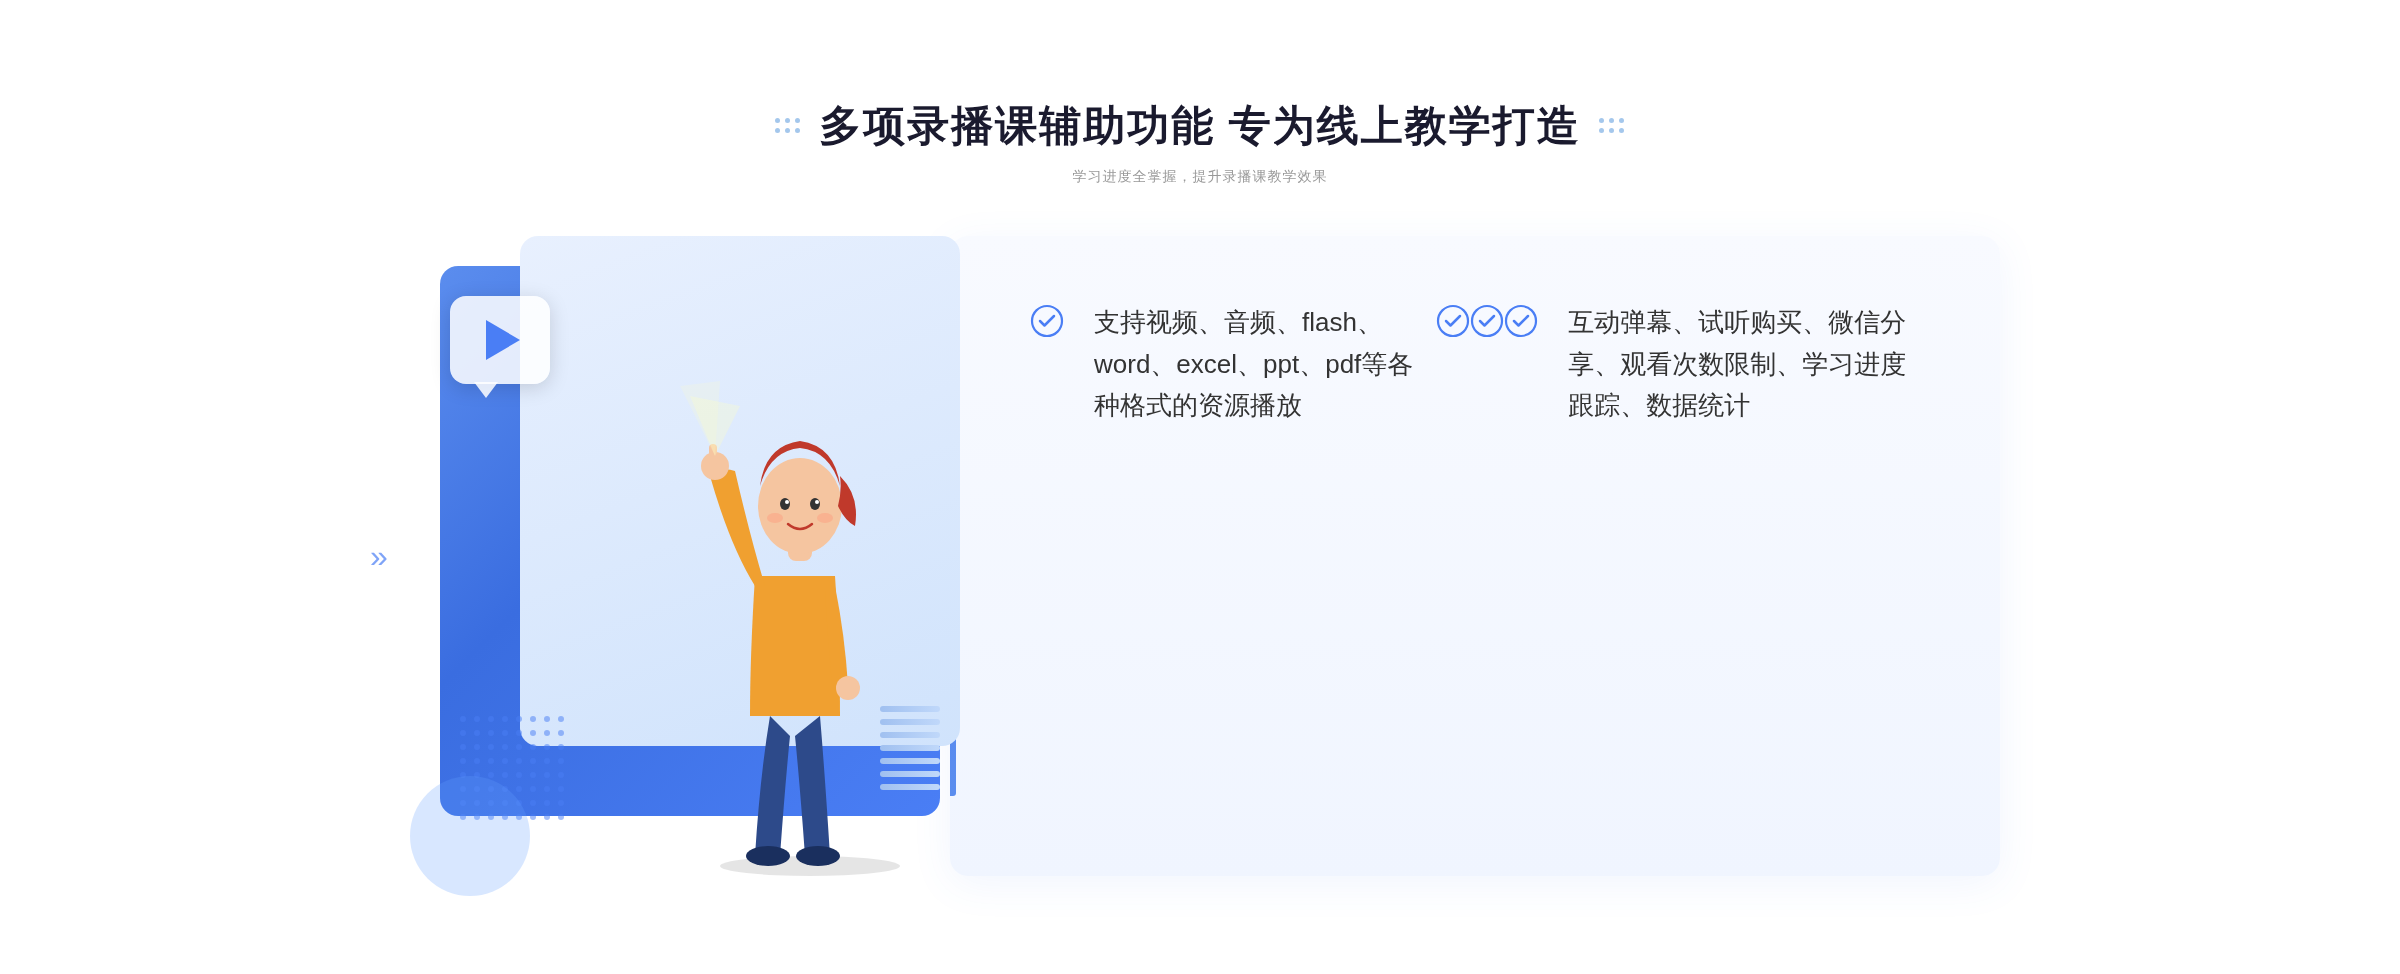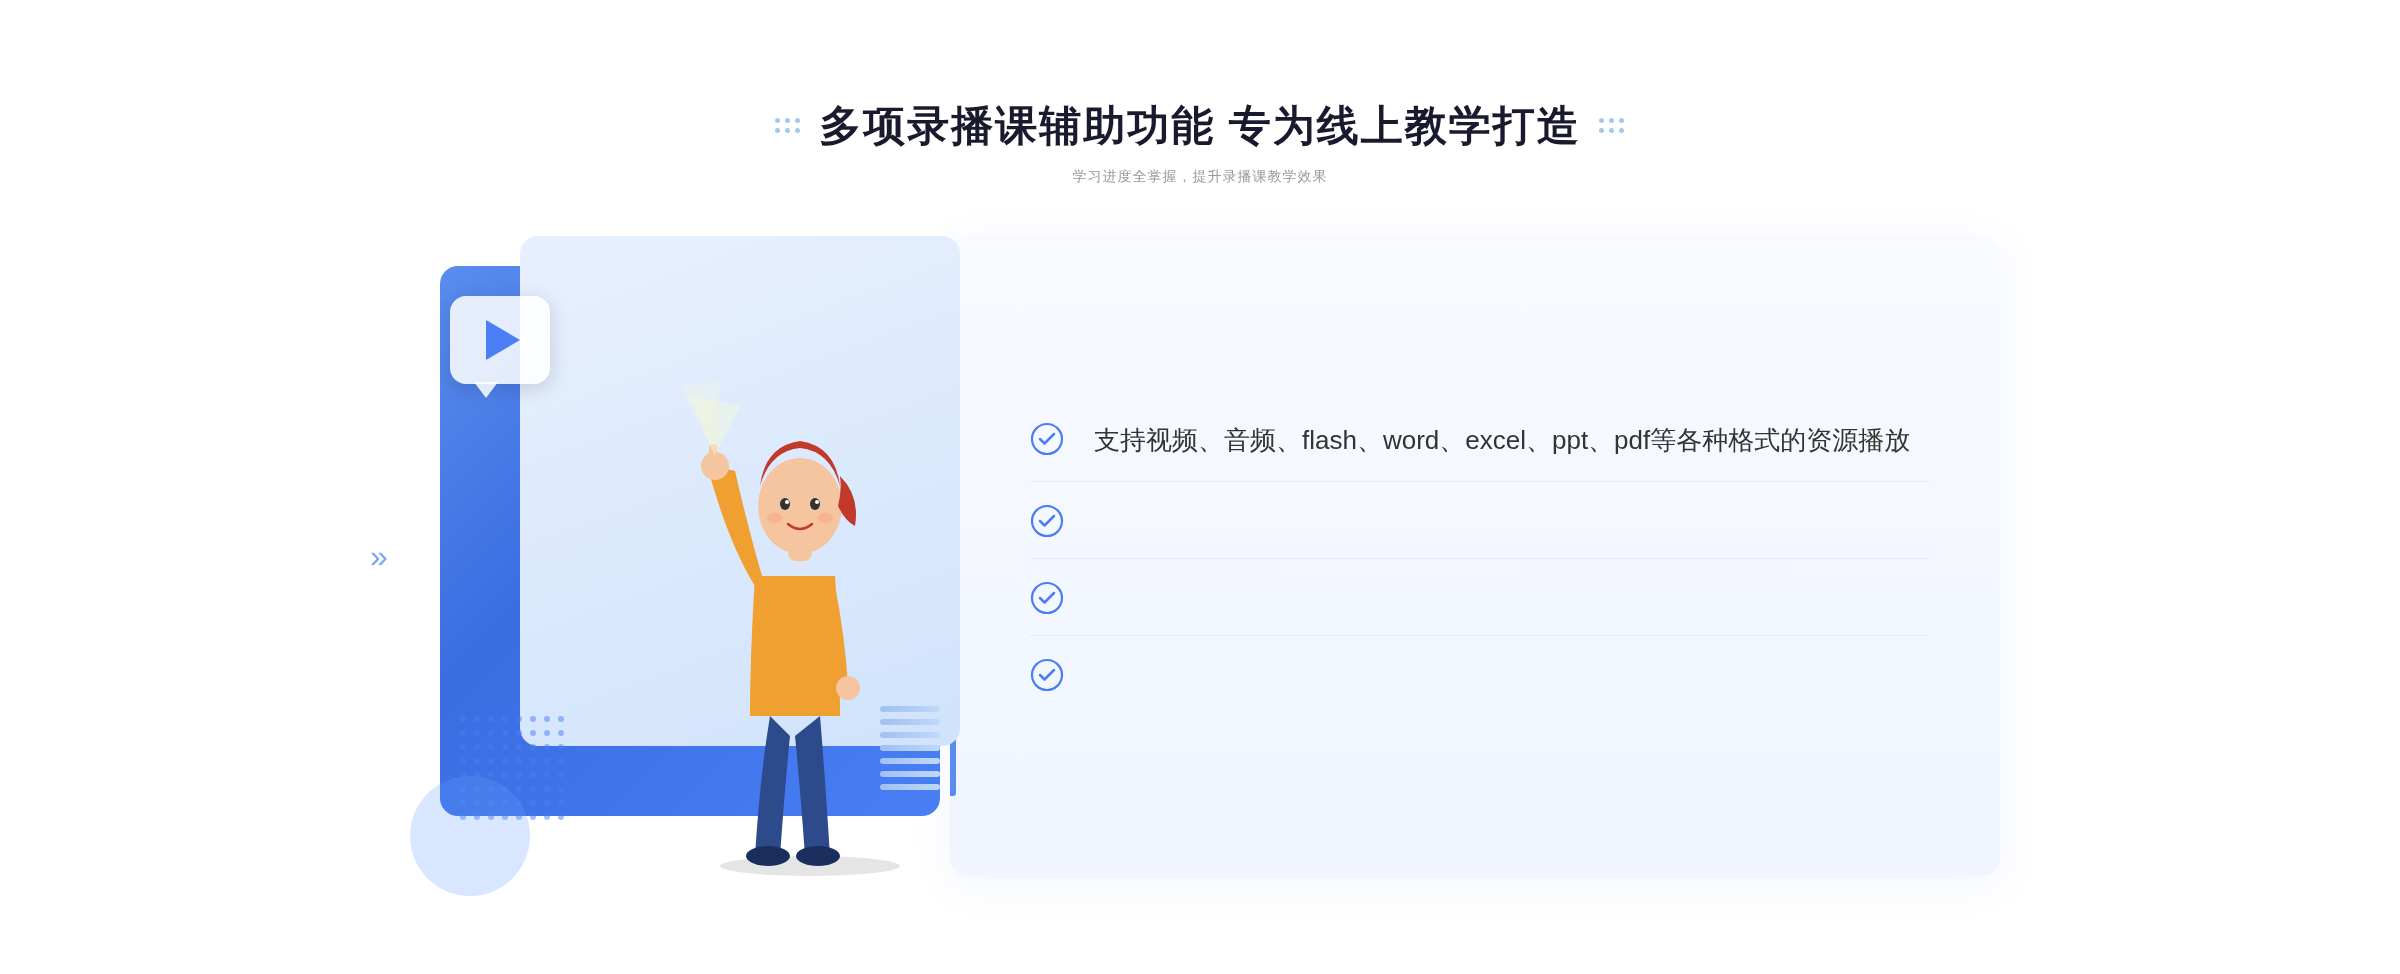--- a/index.html
+++ b/index.html
@@ -224,22 +224,22 @@
       z-index: 6;
     }
 
     
     .right-panel {
       flex: 1;
       background: linear-gradient(180deg, #f8faff 0%, #f0f5ff 100%);
       border-radius: 18px;
       padding: 50px 70px 50px 80px;
       display: flex;
-      flex-direction: column;
-      justify-content: center;
+      flex-direction: row;
+      justify-content: flex-start;
       box-shadow: 0 8px 40px rgba(74, 126, 245, 0.08);
       margin-left: -30px;
       z-index: 1;
       position: relative;
     }
 
     
     .right-panel::before {
       content: '';
       position: absolute;
@@ -497,17 +497,18 @@
 
       <div class="feature-divider"></div>
 
       <div class="feature-item">
         <div class="check-icon">
           <svg viewBox="0 0 34 34" fill="none" xmlns="http://www.w3.org/2000/svg">
             <circle cx="17" cy="17" r="15" stroke="#4a7ef5" stroke-width="2.2"></circle>
             <path d="M10 17 L14.5 21.5 L24 12" stroke="#4a7ef5" stroke-width="2.5" stroke-linecap="round" stroke-linejoin="round"></path>
           </svg>
         </div>
+        <p class="feature-text">互动弹幕、试听购买、微信分享、观看次数限制、学习进度跟踪、数据统计</p>
       </div>
 
     </div>
   </div>
 </div>
 
 </body></html>

